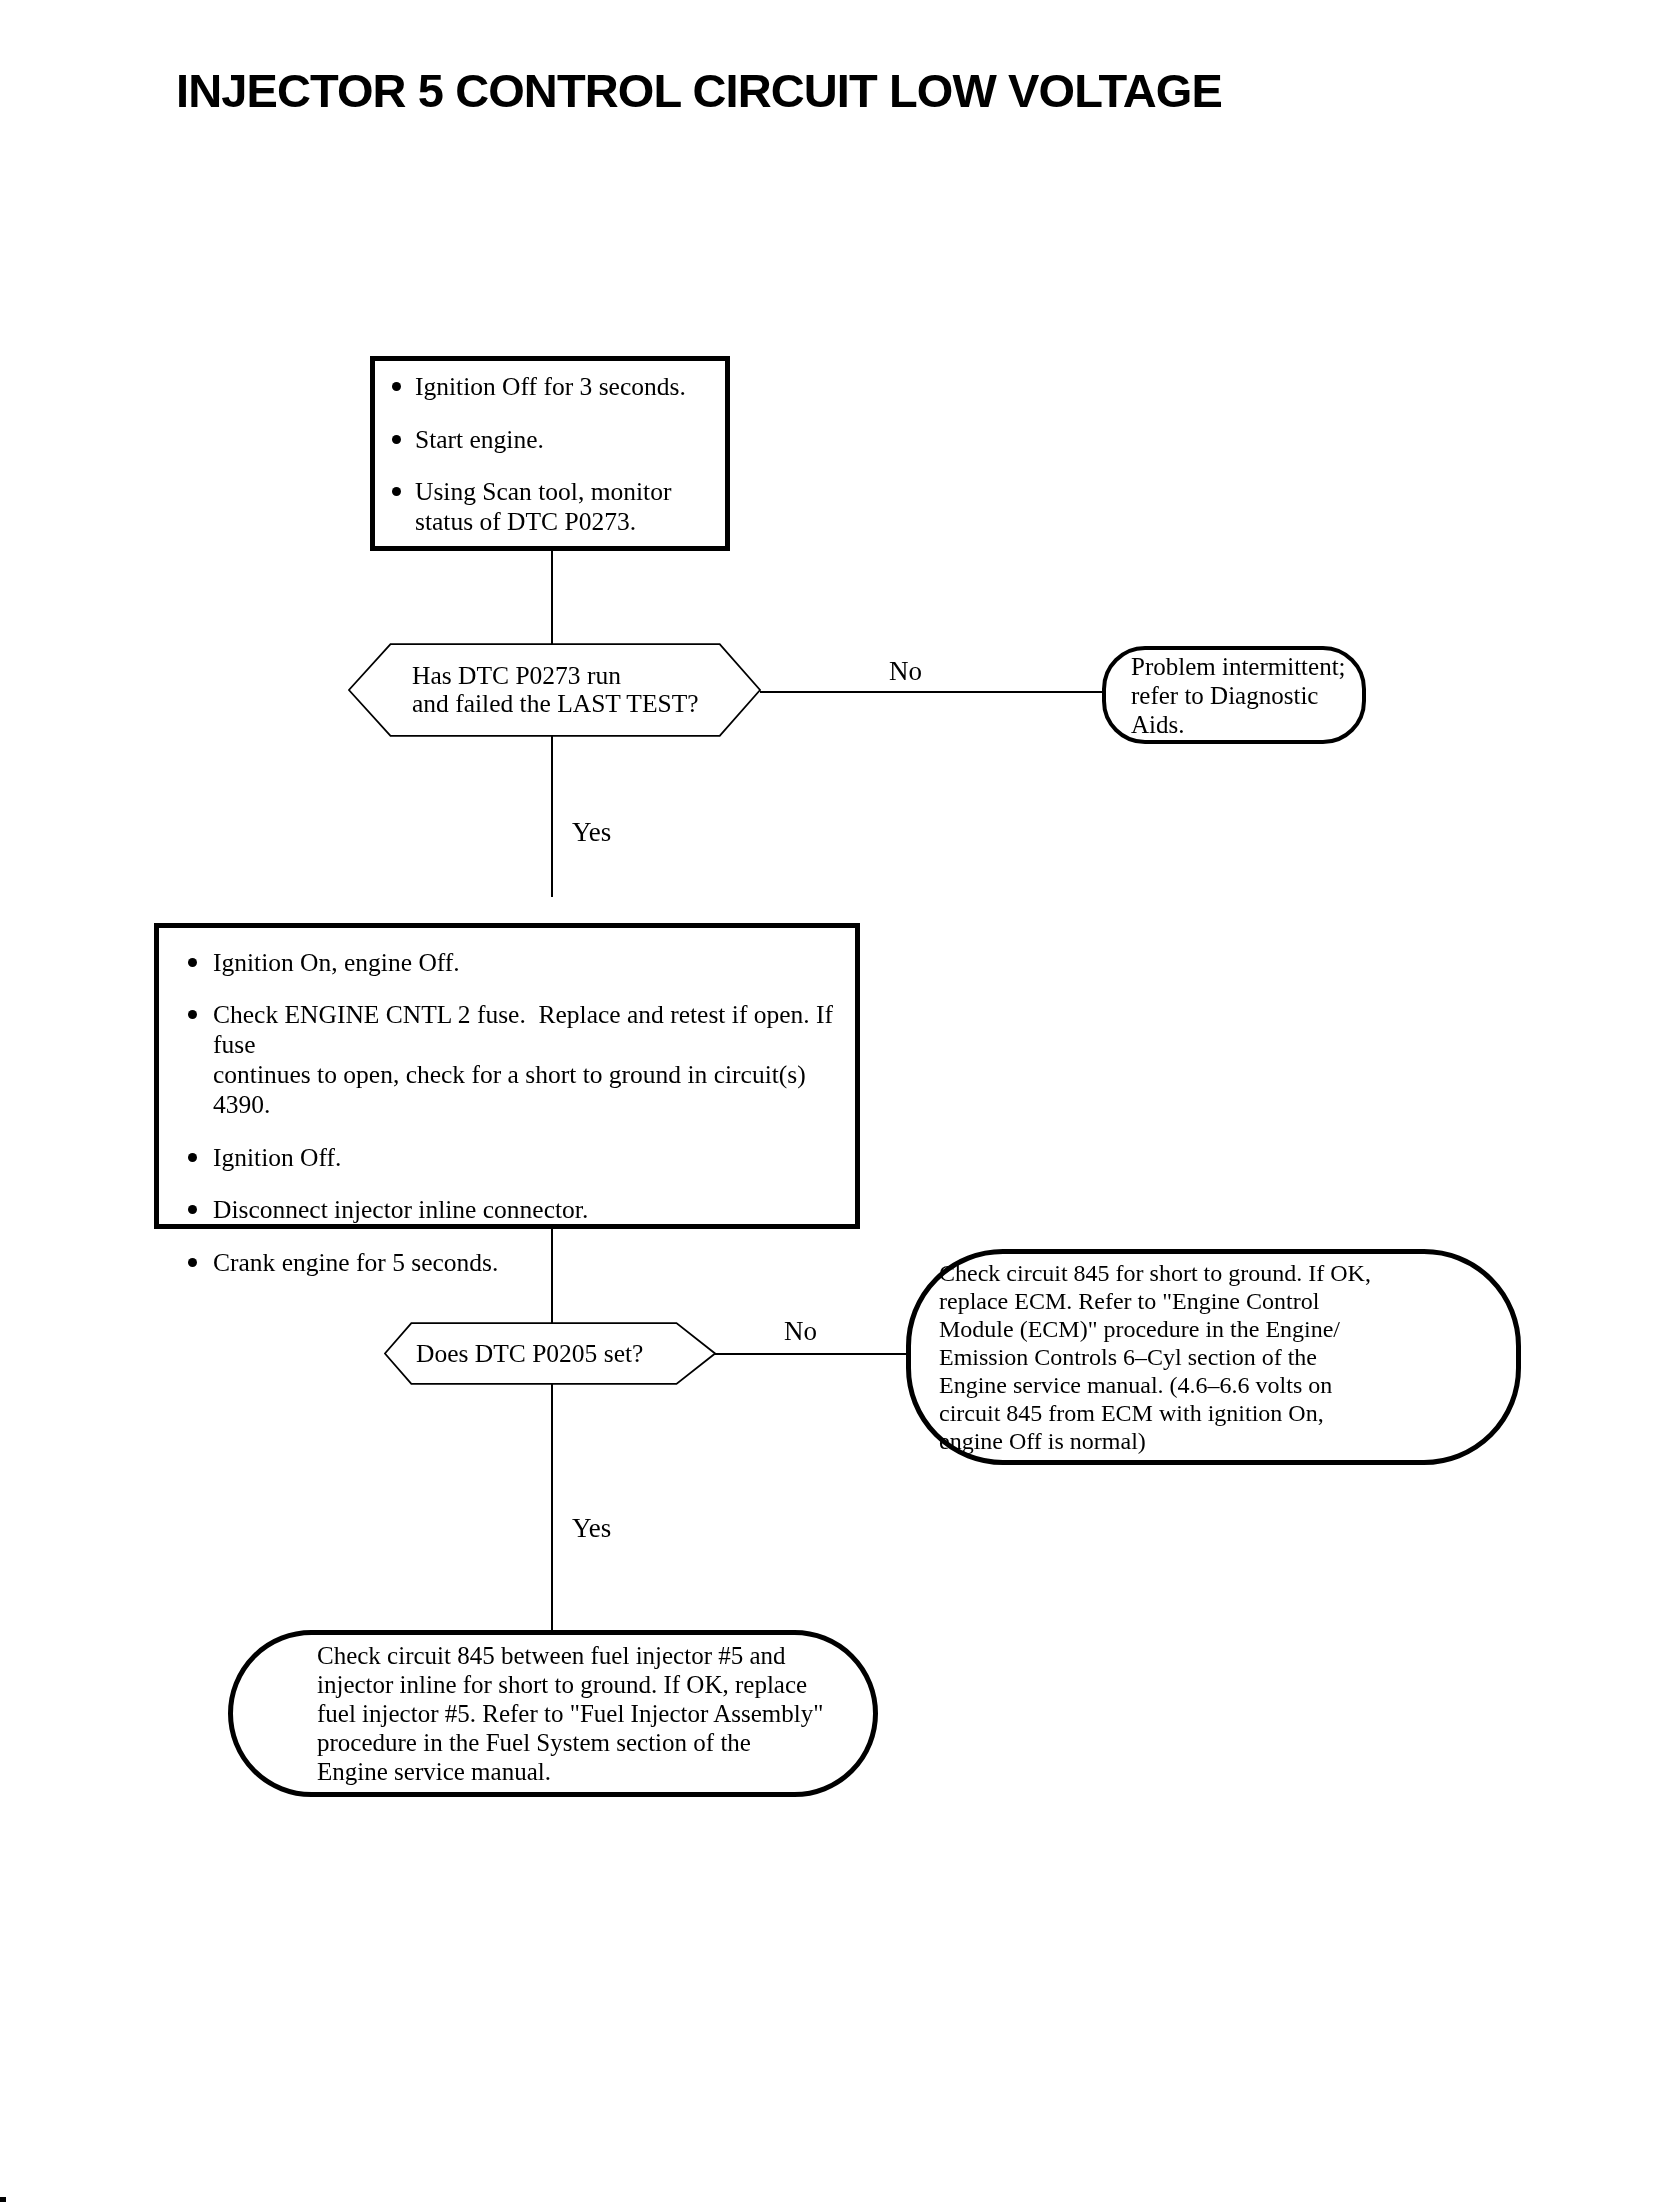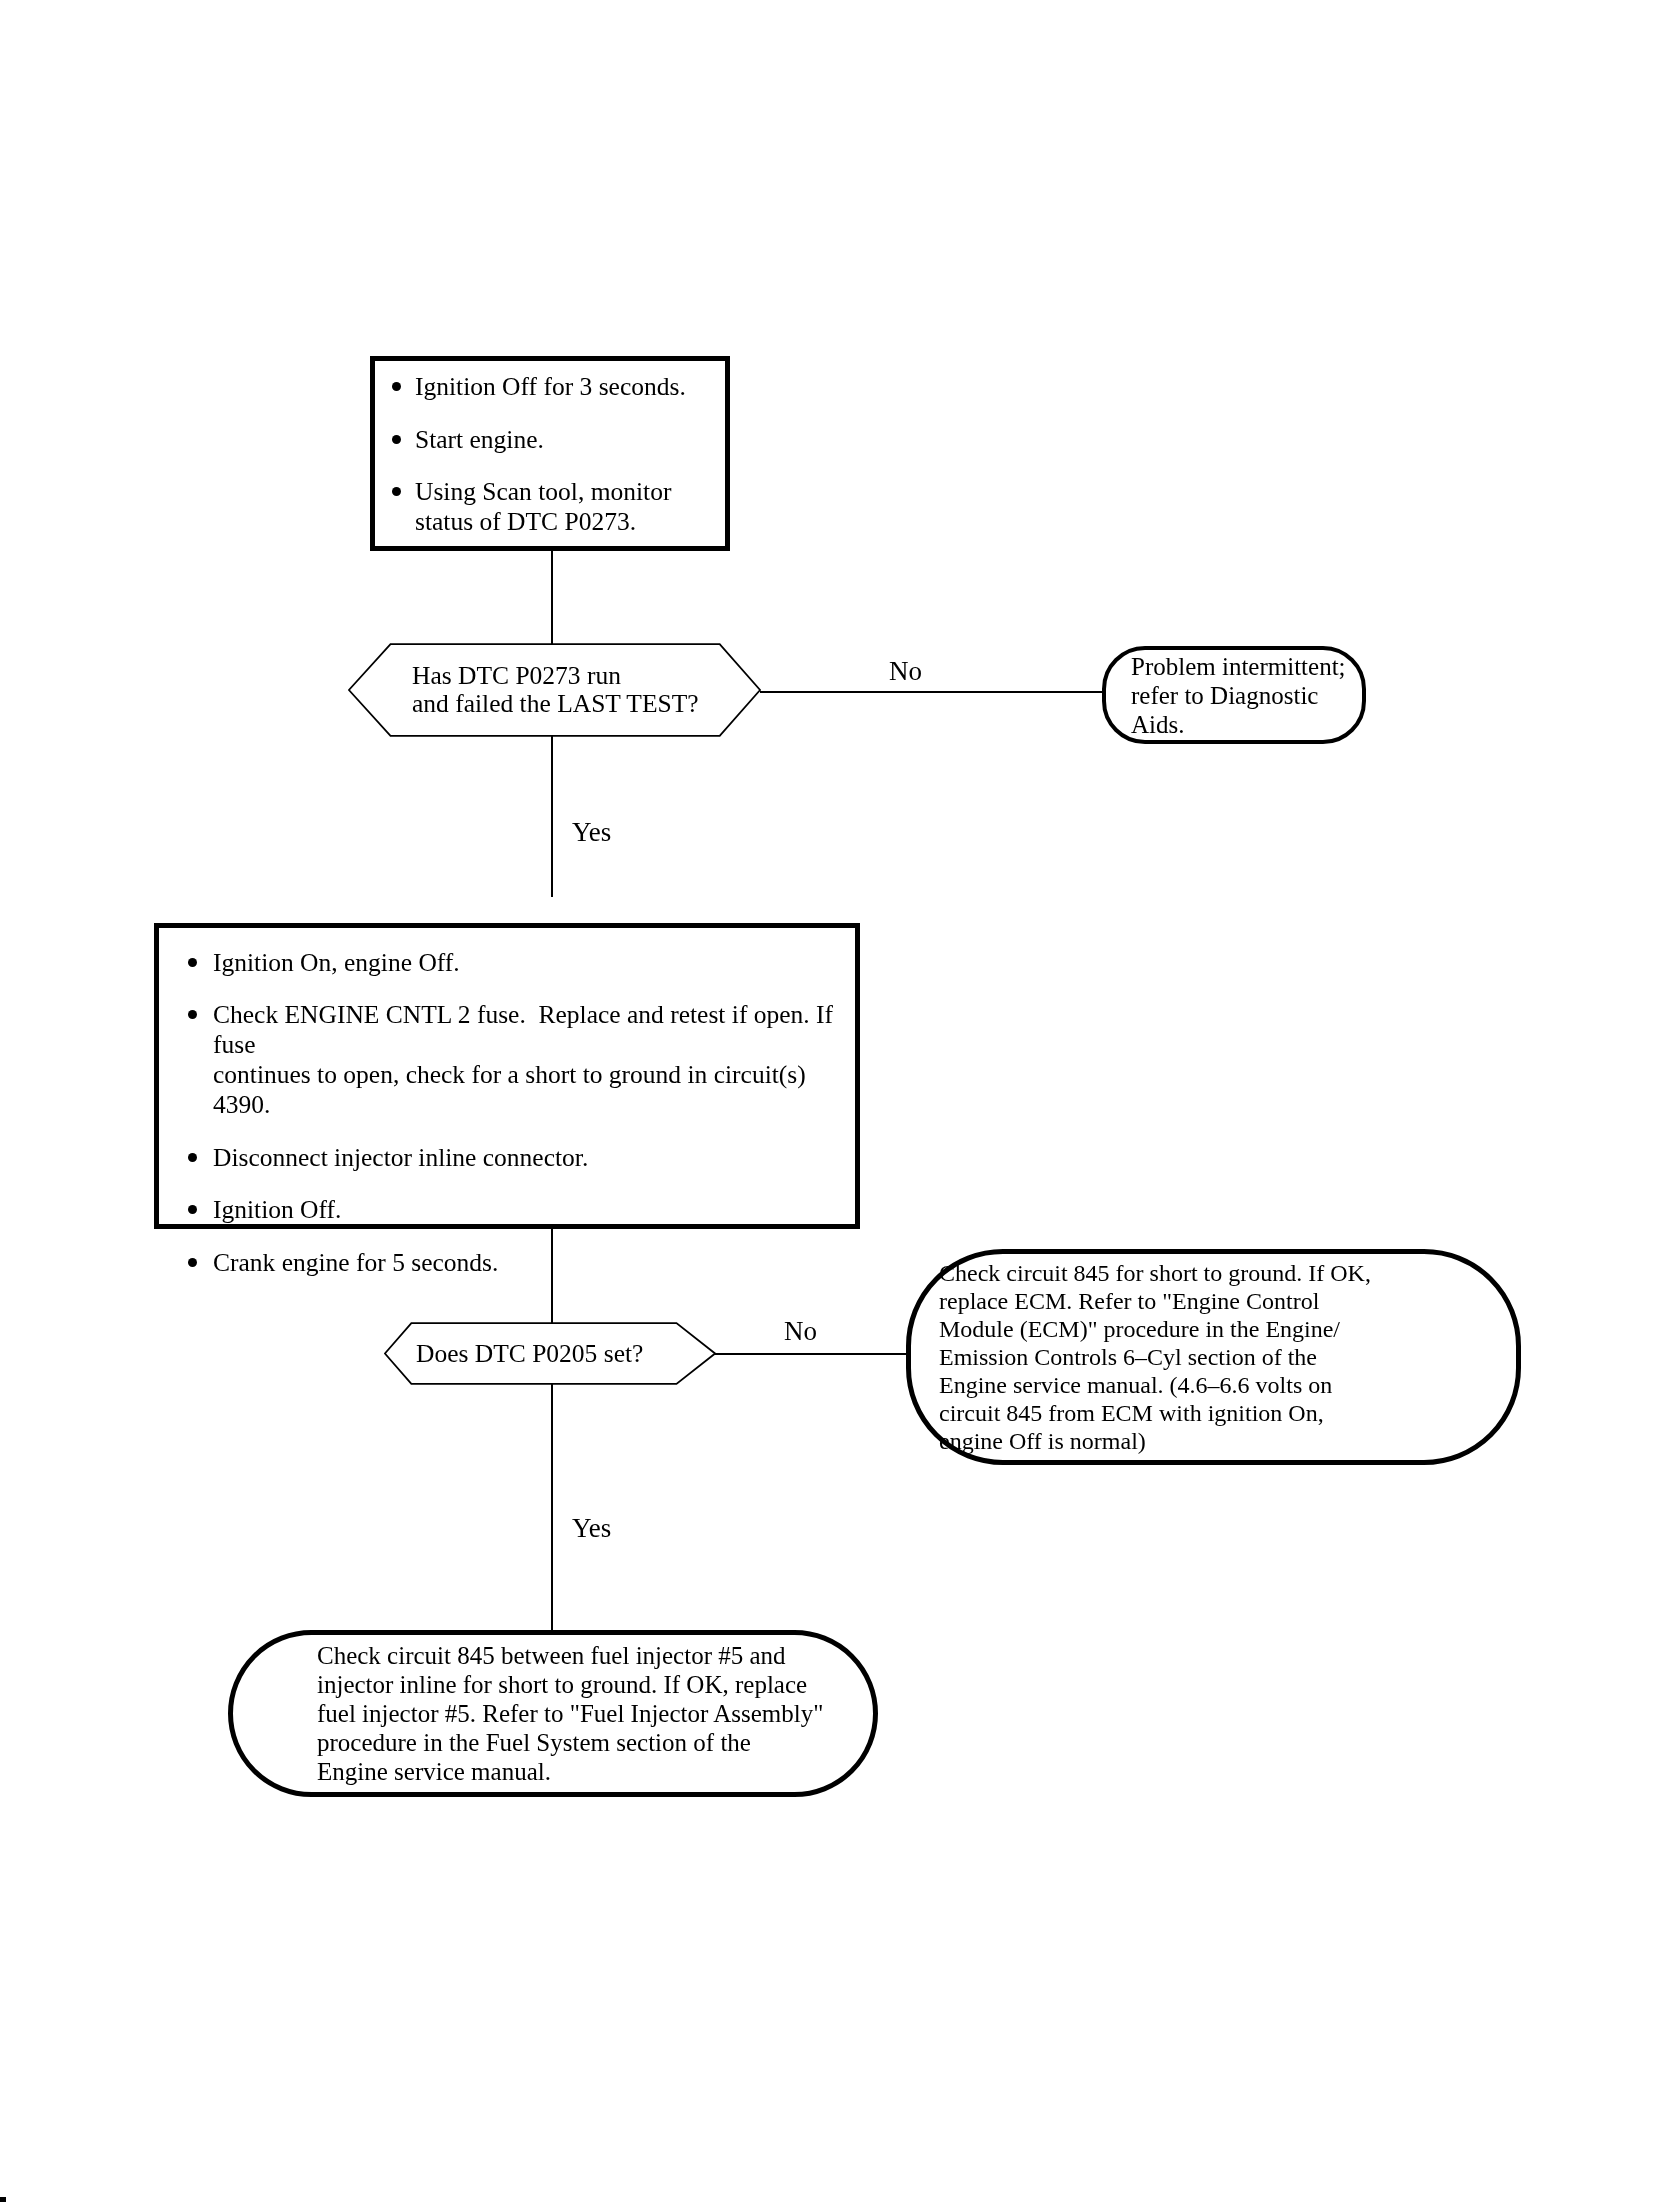--- a/index.html
+++ b/index.html
@@ -119,20 +119,21 @@
     left: 0; top: 2197px;
     width: 5.5px; height: 4.9px;
     background: #000000;
   }
 </style>
 </head>
 <body>
 
 <div id="canvas">
 
+  <h1 class="page-title">INJECTOR 5 CONTROL CIRCUIT LOW VOLTAGE</h1>
 
   <div class="vline" id="connector-v1"></div>
   <div class="vline" id="connector-v2"></div>
   <div class="vline" id="connector-v3"></div>
   <div class="vline" id="connector-v4"></div>
   <div class="hline" id="connector-no1"></div>
   <div class="hline" id="connector-no2"></div>
 
   <div class="step-box" id="step-box-1">
     <div>
@@ -178,25 +179,25 @@
         <span class="bullet-dot"></span>
         <span class="bullet-text">Ignition On, engine Off.</span>
       </div>
         <div class="bullet-item">
         <span class="bullet-dot"></span>
         <span class="bullet-text">Check ENGINE CNTL 2 fuse.  Replace and retest if open. If fuse
 continues to open, check for a short to ground in circuit(s) 4390.</span>
       </div>
         <div class="bullet-item">
         <span class="bullet-dot"></span>
+        <span class="bullet-text">Ignition Off.</span>
+      </div>
+        <div class="bullet-item">
+        <span class="bullet-dot"></span>
         <span class="bullet-text">Disconnect injector inline connector.</span>
-      </div>
-        <div class="bullet-item">
-        <span class="bullet-dot"></span>
-        <span class="bullet-text">Ignition Off.</span>
       </div>
         <div class="bullet-item">
         <span class="bullet-dot"></span>
         <span class="bullet-text">Crank engine for 5 seconds.</span>
       </div>
       </div>
   </div>
 
   <div class="decision" id="decision-2">
     <svg width="332" height="63" viewBox="0 0 546 103">

